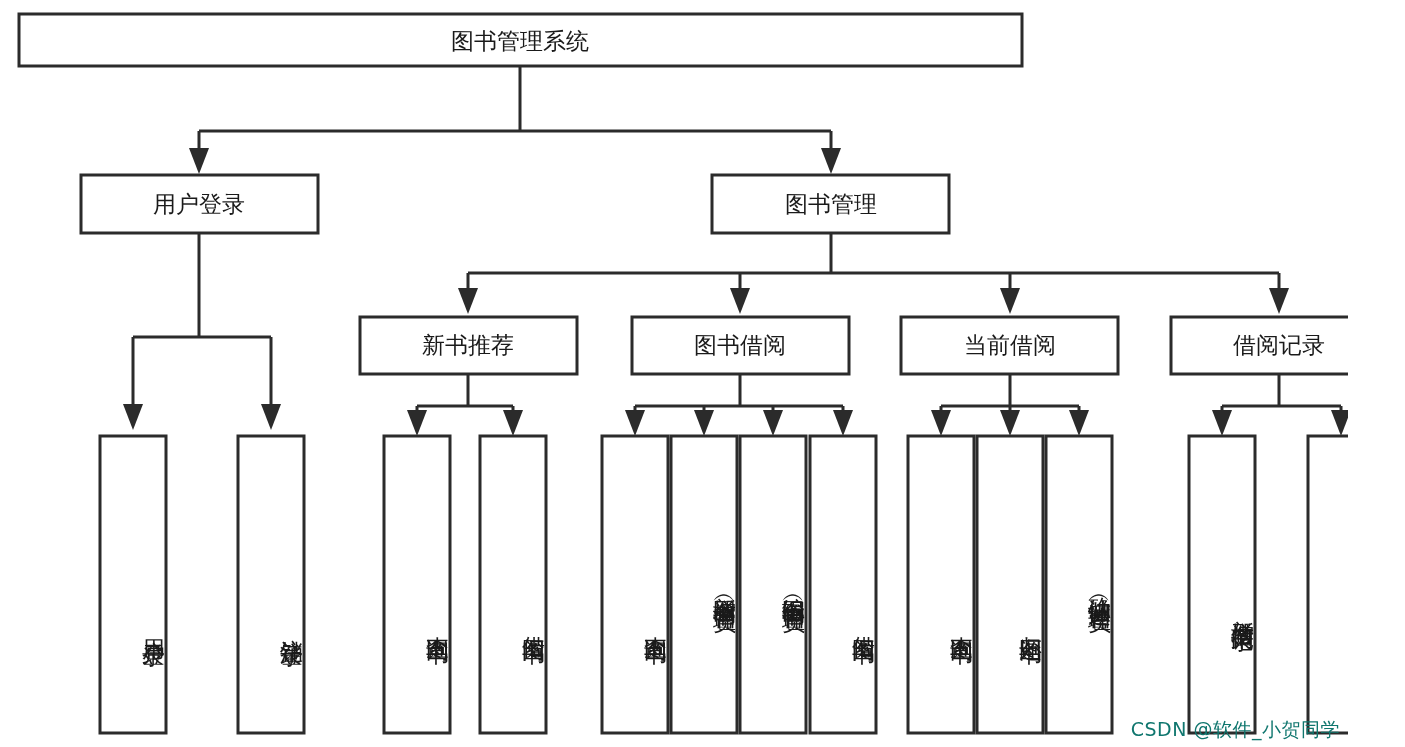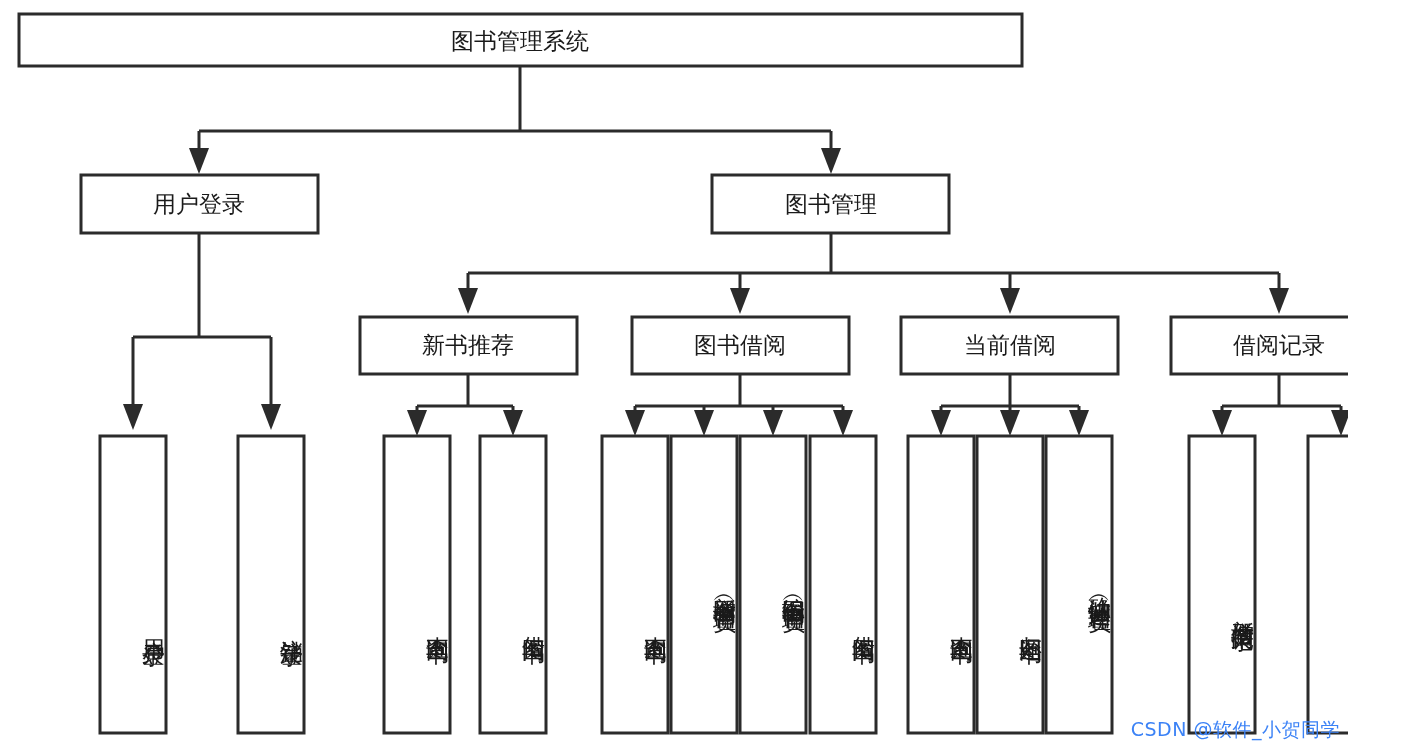--- a/index.html
+++ b/index.html
@@ -63,21 +63,21 @@
     justify-content: center;
     white-space: nowrap;
     pointer-events: none;
   }
   .watermark {
     position: absolute;
     right: 8px;
     bottom: 4px;
     font-family: "DejaVu Sans", "Liberation Sans", sans-serif;
     font-size: 19px;
-    color: #3b82f6;
+    color: #0f766e;
     white-space: nowrap;
     letter-spacing: 0.5px;
   }
 </style>
 </head>
 <body>
 
 <div id="diagram-root">
 
   <svg class="diagram-canvas" viewBox="0 0 1405 747">

